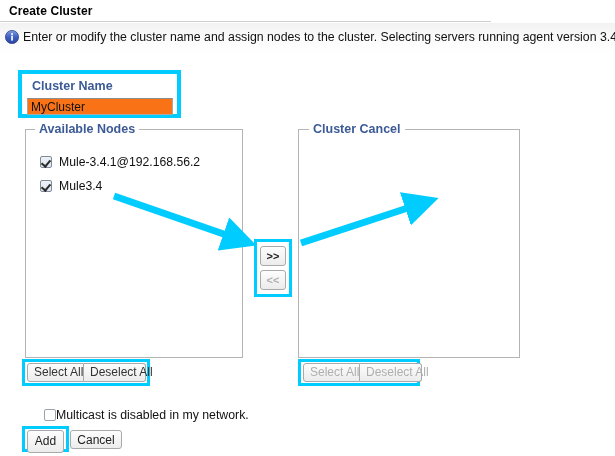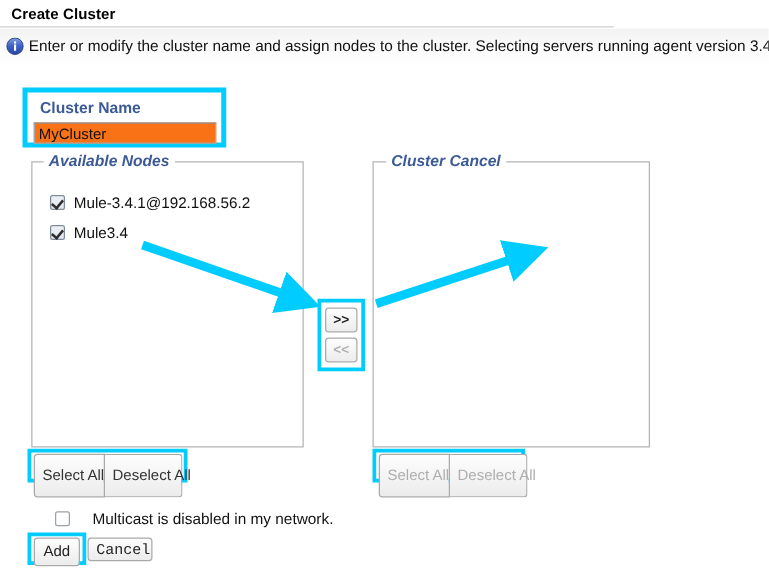--- a/index.html
+++ b/index.html
@@ -102,21 +102,20 @@
   #panel-cluster   { left: 298px; top: 129px; width: 222px; height: 229px; }
 
   .panel-legend {
     position: absolute;
     font-size: 12.5px;
     font-weight: bold;
     color: #3c5a96;
     background: #ffffff;
     padding: 0 4px;
     white-space: nowrap;
-    font-style: italic;
   }
   #legend-available { left: 35px;  top: 122px; }
   #legend-cluster   { left: 309px; top: 122px; }
 
   
   .node-row {
     position: absolute;
     height: 17px;
     display: flex;
     align-items: center;
@@ -186,21 +185,21 @@
   .btn-group-hl {
     position: absolute;
     border: 3px solid #00ccff;
     box-sizing: border-box;
   }
   #hl-left-group  { left: 22px;  top: 359px; width: 128px; height: 27px; }
   #hl-right-group { left: 298px; top: 359px; width: 122px; height: 27px; }
 
   .sbtn {
     position: absolute;
-    height: 35px;
+    height: 19px;
     border: 1px solid #a9a9a9;
     background: linear-gradient(to bottom, #fdfdfd 0%, #ececec 100%);
     font-family: "Liberation Sans", sans-serif;
     font-size: 12px;
     color: #333333;
     box-sizing: border-box;
     padding: 0 6px;
     line-height: 17px;
     text-align: center;
     cursor: default;
@@ -212,21 +211,21 @@
   #btn-deselect-left  { left: 84px;  top: 363px; width: 62px; border-radius: 0 3px 3px 0; border-left: none; }
   #btn-select-right   { left: 303px; top: 363px; width: 57px; border-radius: 3px 0 0 3px; }
   #btn-deselect-right { left: 360px; top: 363px; width: 62px; border-radius: 0 3px 3px 0; border-left: none; }
 
   
   #multicast-row {
     position: absolute;
     left: 25px; top: 408px;
     display: flex;
     align-items: center;
-    gap: 18px;
+    gap: 0;
     padding-left: 19px;
   }
   #multicast-label {
     font-size: 12.3px;
     color: #111111;
     white-space: nowrap;
   }
 
   
   #hl-add {
@@ -251,21 +250,21 @@
     box-sizing: border-box;
     cursor: default;
   }
   #btn-cancel {
     position: absolute;
     left: 70px; top: 430px;
     width: 52px; height: 19px;
     border: 1px solid #a9a9a9;
     border-radius: 3px;
     background: linear-gradient(to bottom, #fdfdfd 0%, #ececec 100%);
-    font-family: Liberation Mono, monospace;
+    font-family: Liberation Sans, sans-serif;
     font-size: 12px;
     color: #222222;
     line-height: 17px;
     text-align: center;
     box-sizing: border-box;
     cursor: default;
   }
 
   
   #annotations {

